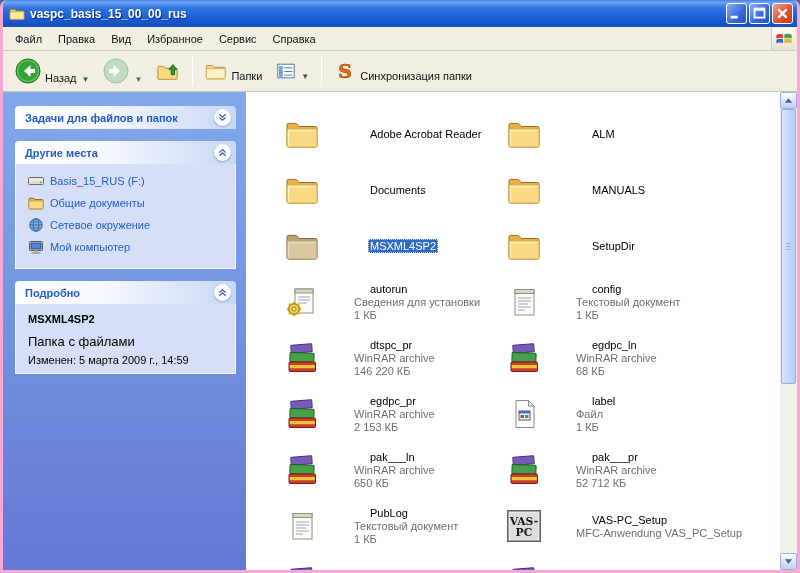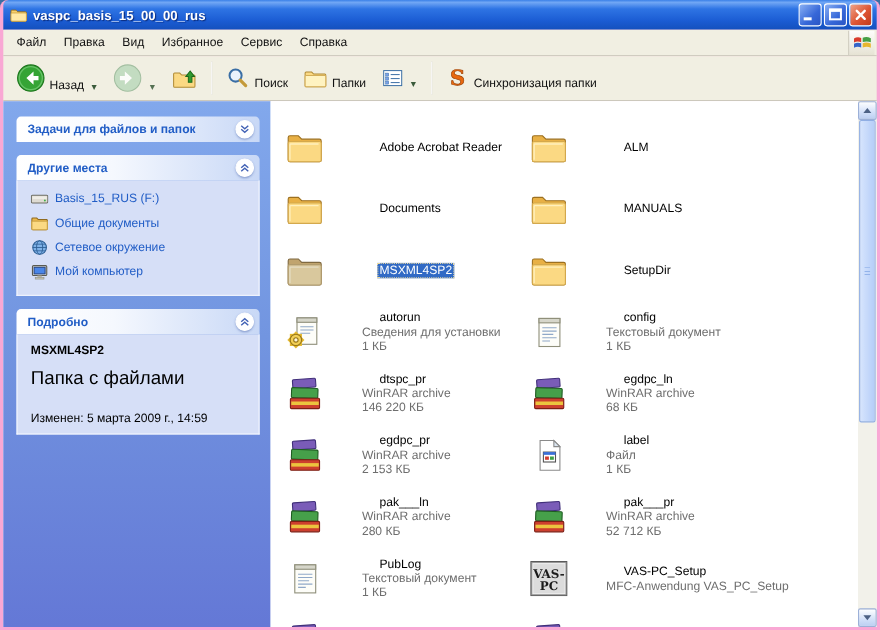--- a/index.html
+++ b/index.html
@@ -32,40 +32,40 @@
   
   .toolbar { height:41px; flex:none; background:#f1efe2; display:flex; align-items:center;
              padding:0 6px; gap:2px; border-bottom:1px solid #c8c4b8; }
   .tool-btn { display:flex; align-items:flex-end; gap:4px; padding:4px 5px; border:1px solid transparent;
               border-radius:3px; font-size:11px; color:#111; cursor:default; white-space:nowrap; }
   .tool-btn.disabled { opacity:.85; }
   .dd-arrow { font-size:8px; color:#3a5a3a; margin-left:1px; }
   .tool-sep { width:1px; height:30px; background:#c6c3b6; border-right:1px solid #fff; margin:0 4px; }
 
   
-  .body { flex:1; display:flex; min-height:0; background:#fff; }
+  .body { flex:1; display:flex; min-height:0; background:#fff;gap:25px; }
 
   
   .sidebar { width:243px; flex:none; padding:14px 10px 0 12px; overflow:hidden;
              background:linear-gradient(180deg,#82a8ec 0%,#7295e0 45%,#6478d6 100%); }
   .panel { margin-bottom:12px; }
   .panel-header { height:23px; display:flex; align-items:center; padding:0 5px 0 10px;
                   background:linear-gradient(90deg,#ffffff 0%,#f5f8fe 40%,#c8d8f6 100%);
                   border-radius:4px 4px 0 0; cursor:pointer; }
   .panel-title { flex:1; font-size:11px; font-weight:bold; color:#215dc6; white-space:nowrap; overflow:hidden; }
   .chevron-btn { width:17px; height:17px; border-radius:50%; background:#fff; border:1px solid #fff;
                  display:flex; align-items:center; justify-content:center; flex:none;
                  box-shadow:0 1px 2px rgba(40,70,150,.4); }
   .chevron-btn.down svg { transform:rotate(180deg); }
   .panel-body { background:#d6dff7; border:1px solid #f2f6fe; border-top:none; padding:9px 8px 7px 12px; }
   .place-item { display:flex; align-items:center; gap:6px; margin-bottom:6px; cursor:pointer; }
   .place-icon { width:16px; height:16px; flex:none; }
   .place-label { font-size:11px; color:#215dc6; }
   .details-body .detail-name { font-size:11px; font-weight:bold; color:#000; margin-bottom:9px; }
-  .details-body .detail-type { font-size:17px; color:#000; margin-bottom:21px; }
+  .details-body .detail-type { font-size:13px; color:#000; margin-bottom:5px; }
   .details-body .detail-modified { font-size:11px; color:#000; }
 
   
   .content { flex:1; background:#fff; overflow:hidden; padding:14px 0 0 14px; }
   .files { display:grid; grid-template-columns:222px minmax(0,1fr); align-content:start; }
   .file-item { height:56px; display:flex; align-items:center; gap:9px; padding-right:6px; cursor:default; }
   .file-icon { width:34px; height:32px; flex:none; }
   .file-text { display:flex; flex-direction:column; min-width:0; }
   .file-name { font-size:11px; line-height:14px; color:#000; align-self:flex-start; padding:0 2px;margin-left:40px; }
   .file-line { font-size:11px; line-height:13px; color:#6e6e6e; padding:0 2px;margin-left:24px; }
@@ -165,29 +165,20 @@
     </div>
     <div class="tool-btn">
       <span>
         <svg viewBox="0 0 26 26" width="24" height="24">
             <path d="M2 21 V9 q0-1 1-1 h5 l2 2 h12 q1 0 1 1 v10 q0 1-1 1 H3 q-1 0-1-1Z" fill="#fbd983" stroke="#b08a34"></path>
             <path d="M16.5 17 v-5.5 H14 L18.3 6 22.5 11.5 H20 V17 Z" fill="#2f9a2f" stroke="#1b6a1b"></path>
           </svg>
       </span>
     </div>
     <div class="tool-sep"></div>
-    <div class="tool-btn">
-      <span>
-        <svg viewBox="0 0 24 24" width="22" height="22">
-            <circle cx="10" cy="9.5" r="6" fill="#eaf2fc" stroke="#3a6ea5" stroke-width="2"></circle>
-            <line x1="14.6" y1="14" x2="20" y2="19.5" stroke="#c49a3a" stroke-width="3.2" stroke-linecap="round"></line>
-          </svg>
-      </span>
-      <span>Поиск</span>
-    </div>
     <div class="tool-btn">
       <span>
         <svg viewBox="0 0 24 24" width="22" height="22">
             <path d="M1.5 19.5 V7 q0-1 1-1 h5.5 l2 2 H21 q1 0 1 1 v10.5 q0 1-1 1 H2.5 q-1 0-1-1Z" fill="#fbd983" stroke="#b08a34"></path>
             <path d="M1.5 19.5 V10.5 q0-1 1-1 H21 q1 0 1 1 v9 q0 1-1 1 H2.5 q-1 0-1-1Z" fill="#fff3c1" stroke="#d4ae58"></path>
           </svg>
       </span>
       <span>Папки</span>
     </div>
     <div class="tool-btn">
@@ -529,21 +520,21 @@
                 <rect x="5" y="2.5" width="21" height="8" rx="1" fill="#7a5cb8" stroke="#41307a" transform="rotate(-4 15.5 6.5)"></rect>
                 <rect x="4" y="10.8" width="24" height="9" rx="1" fill="#46a04a" stroke="#1f5c22" transform="rotate(2 16 15.3)"></rect>
                 <rect x="3" y="20" width="26.5" height="9.5" rx="1" fill="#cd3f2e" stroke="#7c1f15"></rect>
                 <rect x="3.8" y="23" width="25" height="3.2" fill="#ecc43e"></rect>
               </svg>
             </span>
             <span class="file-text">
               <span class="file-name">pak___ln</span>
               <span>
                 <div class="file-line">WinRAR archive</div>
-                <div class="file-line">280 КБ</div>
+                <div class="file-line">650 КБ</div>
               </span>
             </span>
           </div>
 
           <div class="file-item">
             <span class="file-icon">
               <svg viewBox="0 0 32 32" width="100%" height="100%">
                 <rect x="5" y="2.5" width="21" height="8" rx="1" fill="#7a5cb8" stroke="#41307a" transform="rotate(-4 15.5 6.5)"></rect>
                 <rect x="4" y="10.8" width="24" height="9" rx="1" fill="#46a04a" stroke="#1f5c22" transform="rotate(2 16 15.3)"></rect>
                 <rect x="3" y="20" width="26.5" height="9.5" rx="1" fill="#cd3f2e" stroke="#7c1f15"></rect>

